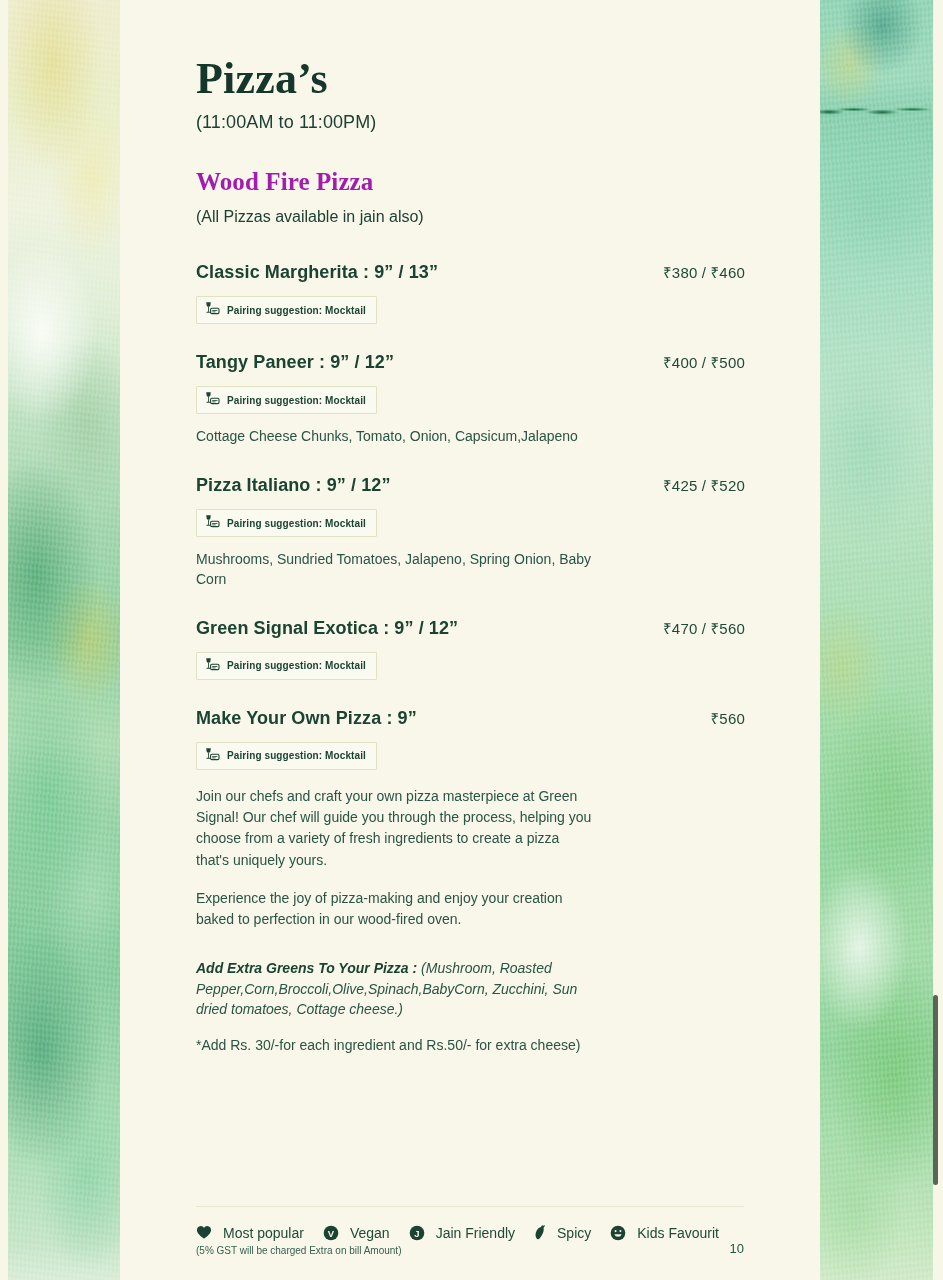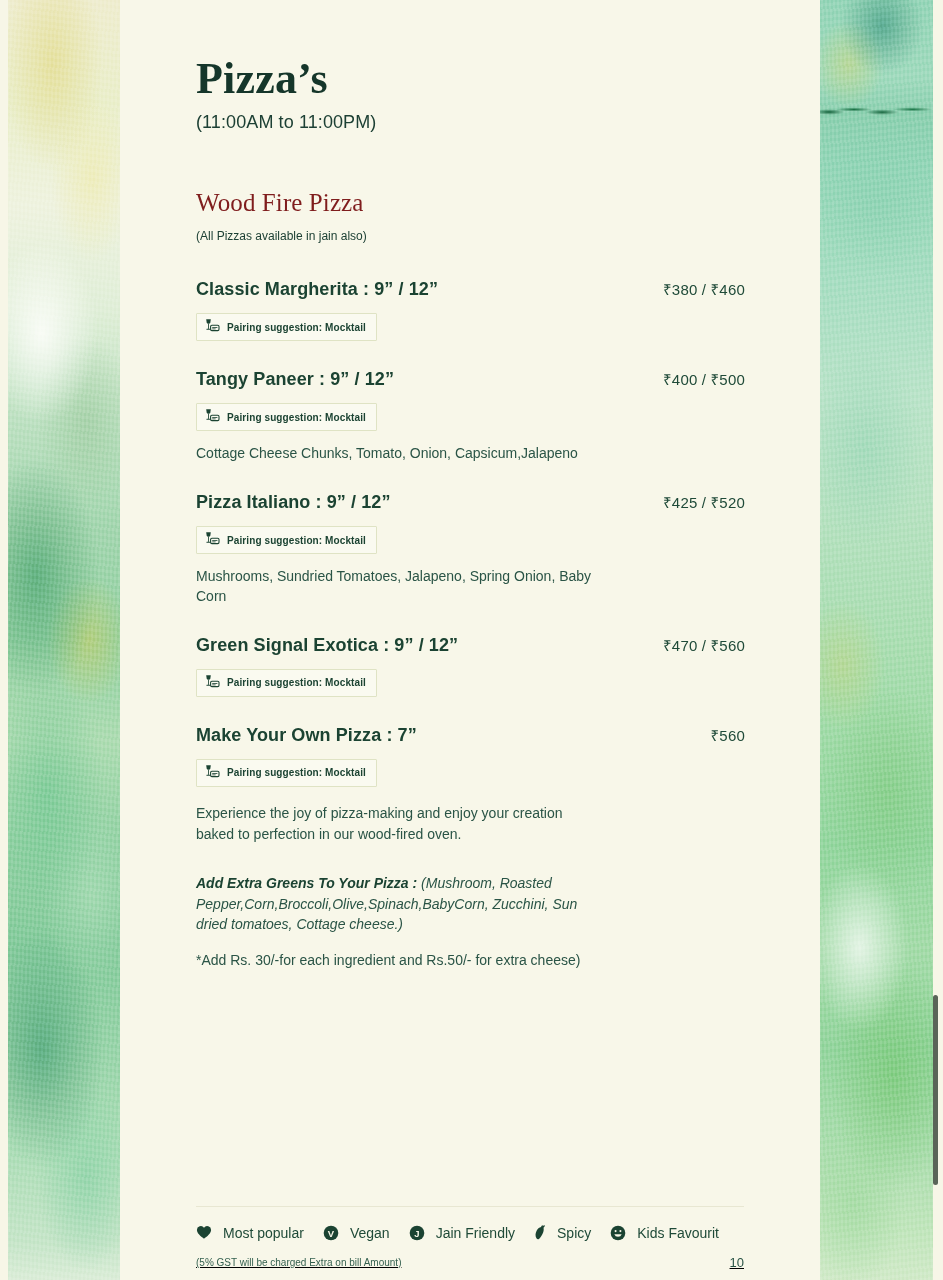--- a/index.html
+++ b/index.html
@@ -127,29 +127,29 @@
 
   .page-hours {
     font-size: 18px;
     color: #1d4034;
     margin-top: 10px;
     letter-spacing: .1px;
   }
 
   .section-title {
     font-family: "Liberation Serif", serif;
-    font-weight: 400;
+    font-weight: 700;
     font-size: 25px;
-    color: #7f1d1d;
-    margin-top: 56px;
+    color: #a21caf;
+    margin-top: 35px;
     letter-spacing: .1px;
   }
 
   .section-note {
-    font-size: 12px;
+    font-size: 16px;
     color: #1d4034;
     margin-top: 12px;
   }
 
   
   .items { margin-top: 36px; }
 
   .item { position: relative; }
   .item + .item { margin-top: 28px; }
 
@@ -198,21 +198,21 @@
     margin-top: 13px;
     max-width: 420px;
   }
 
   .para {
     font-size: 14px;
     line-height: 1.52;
     color: #2a5446;
     max-width: 400px;
   }
-  .para + .para { margin-top: 3px; }
+  .para + .para { margin-top: 17px; }
   .paras { margin-top: 16px; }
 
   .extras {
     font-size: 14px;
     line-height: 1.46;
     color: #2a5446;
     margin-top: 28px;
     max-width: 400px;
     font-style: italic;
   }
@@ -253,24 +253,23 @@
   .legend-label {
     font-size: 14px;
     color: #1f4a38;
     white-space: nowrap;
   }
 
   .legend svg { display: block; }
 
   .footer-bottom {
     display: flex;
-    align-items: center;
+    align-items: flex-end;
     justify-content: space-between;
-    margin-top: 14px;
-    text-decoration: underline;
+    margin-top: 0;
   }
 
   .gst-note { font-size: 10px; color: #34604f; }
   .page-num { font-size: 13px; color: #2a5446; }
 
   
   .scrollbar-track {
     position: absolute;
     right: 0; top: 0;
     width: 15px; height: 1280px;
@@ -299,21 +298,21 @@
     <h1 class="page-title">Pizza’s</h1>
     <div class="page-hours">(11:00AM to 11:00PM)</div>
 
     <h2 class="section-title">Wood Fire Pizza</h2>
     <div class="section-note">(All Pizzas available in jain also)</div>
 
     <div class="items">
 
       <div class="item">
         <div class="item-head">
-          <div class="item-name">Classic Margherita : 9” / 12”</div>
+          <div class="item-name">Classic Margherita : 9” / 13”</div>
           <div class="item-price">₹380 / ₹460</div>
         </div>
         <div class="pairing">
           <span>
             <svg width="16" height="14" viewBox="0 0 16 14">
               <path d="M2.2 1.2h4.6l-.45 3.0a1.9 1.9 0 0 1-1.85 1.6A1.9 1.9 0 0 1 2.65 4.2z" fill="#1b4332"></path>
               <rect x="4.1" y="5.7" width="0.85" height="5.2" fill="#1b4332"></rect>
               <rect x="2.3" y="10.7" width="4.4" height="0.95" rx="0.45" fill="#1b4332"></rect>
               <rect x="6.6" y="7.3" width="8.4" height="5.3" rx="1.3" fill="none" stroke="#1b4332" stroke-width="1.1"></rect>
               <rect x="8.2" y="9.0" width="5.2" height="0.8" fill="#1b4332"></rect>
@@ -381,38 +380,39 @@
               <rect x="8.2" y="9.0" width="5.2" height="0.8" fill="#1b4332"></rect>
               <rect x="8.2" y="10.5" width="3.4" height="0.8" fill="#1b4332"></rect>
             </svg>
           </span>
           <span class="pairing-label">Pairing suggestion: Mocktail</span>
         </div>
       </div>
 
       <div class="item">
         <div class="item-head">
-          <div class="item-name">Make Your Own Pizza : 7”</div>
+          <div class="item-name">Make Your Own Pizza : 9”</div>
           <div class="item-price">₹560</div>
         </div>
         <div class="pairing">
           <span>
             <svg width="16" height="14" viewBox="0 0 16 14">
               <path d="M2.2 1.2h4.6l-.45 3.0a1.9 1.9 0 0 1-1.85 1.6A1.9 1.9 0 0 1 2.65 4.2z" fill="#1b4332"></path>
               <rect x="4.1" y="5.7" width="0.85" height="5.2" fill="#1b4332"></rect>
               <rect x="2.3" y="10.7" width="4.4" height="0.95" rx="0.45" fill="#1b4332"></rect>
               <rect x="6.6" y="7.3" width="8.4" height="5.3" rx="1.3" fill="none" stroke="#1b4332" stroke-width="1.1"></rect>
               <rect x="8.2" y="9.0" width="5.2" height="0.8" fill="#1b4332"></rect>
               <rect x="8.2" y="10.5" width="3.4" height="0.8" fill="#1b4332"></rect>
             </svg>
           </span>
           <span class="pairing-label">Pairing suggestion: Mocktail</span>
         </div>
 
         <div class="paras">
+          <div class="para">Join our chefs and craft your own pizza masterpiece at Green Signal! Our chef will guide you through the process, helping you choose from a variety of fresh ingredients to create a pizza that's uniquely yours.</div>
           <div class="para">Experience the joy of pizza-making and enjoy your creation baked to perfection in our wood-fired oven.</div>
         </div>
 
         <div class="extras"><b>Add Extra Greens To Your Pizza : </b><span>(Mushroom, Roasted Pepper,Corn,Broccoli,Olive,Spinach,BabyCorn, Zucchini, Sun dried tomatoes, Cottage cheese.)</span></div>
 
         <div class="extras-note">*Add Rs. 30/-for each ingredient and Rs.50/- for extra cheese)</div>
       </div>
 
     </div>
   </div>

